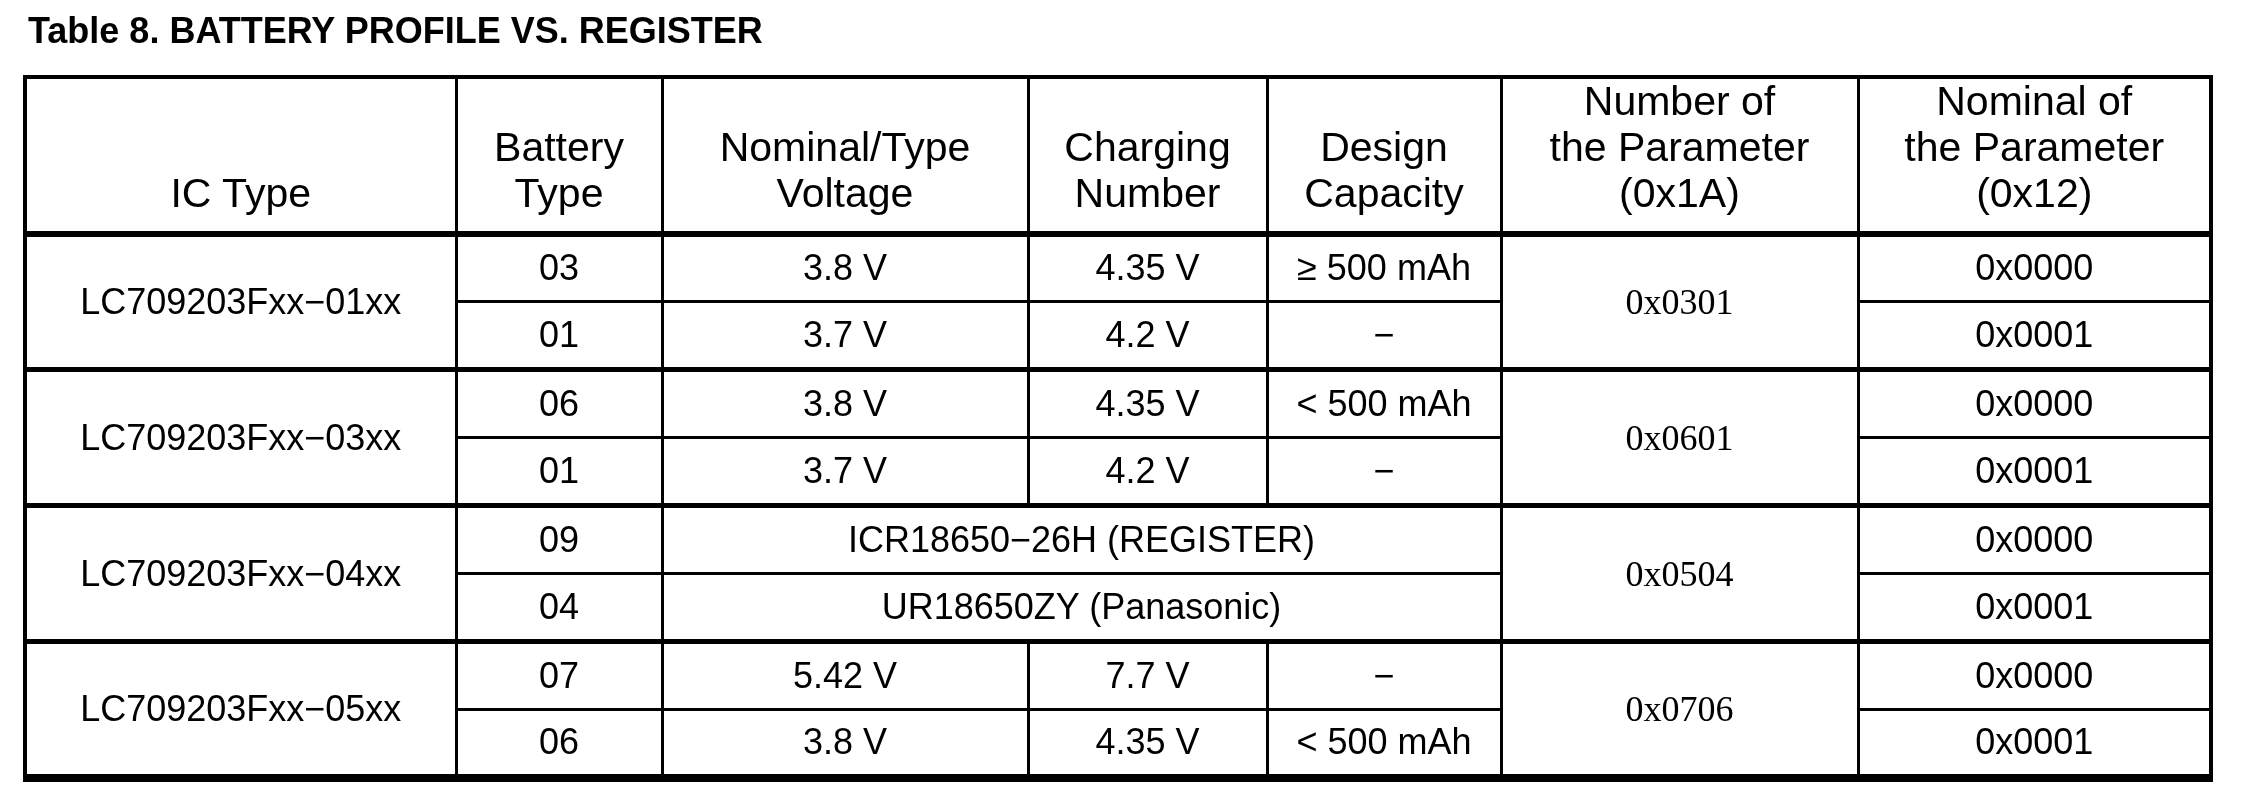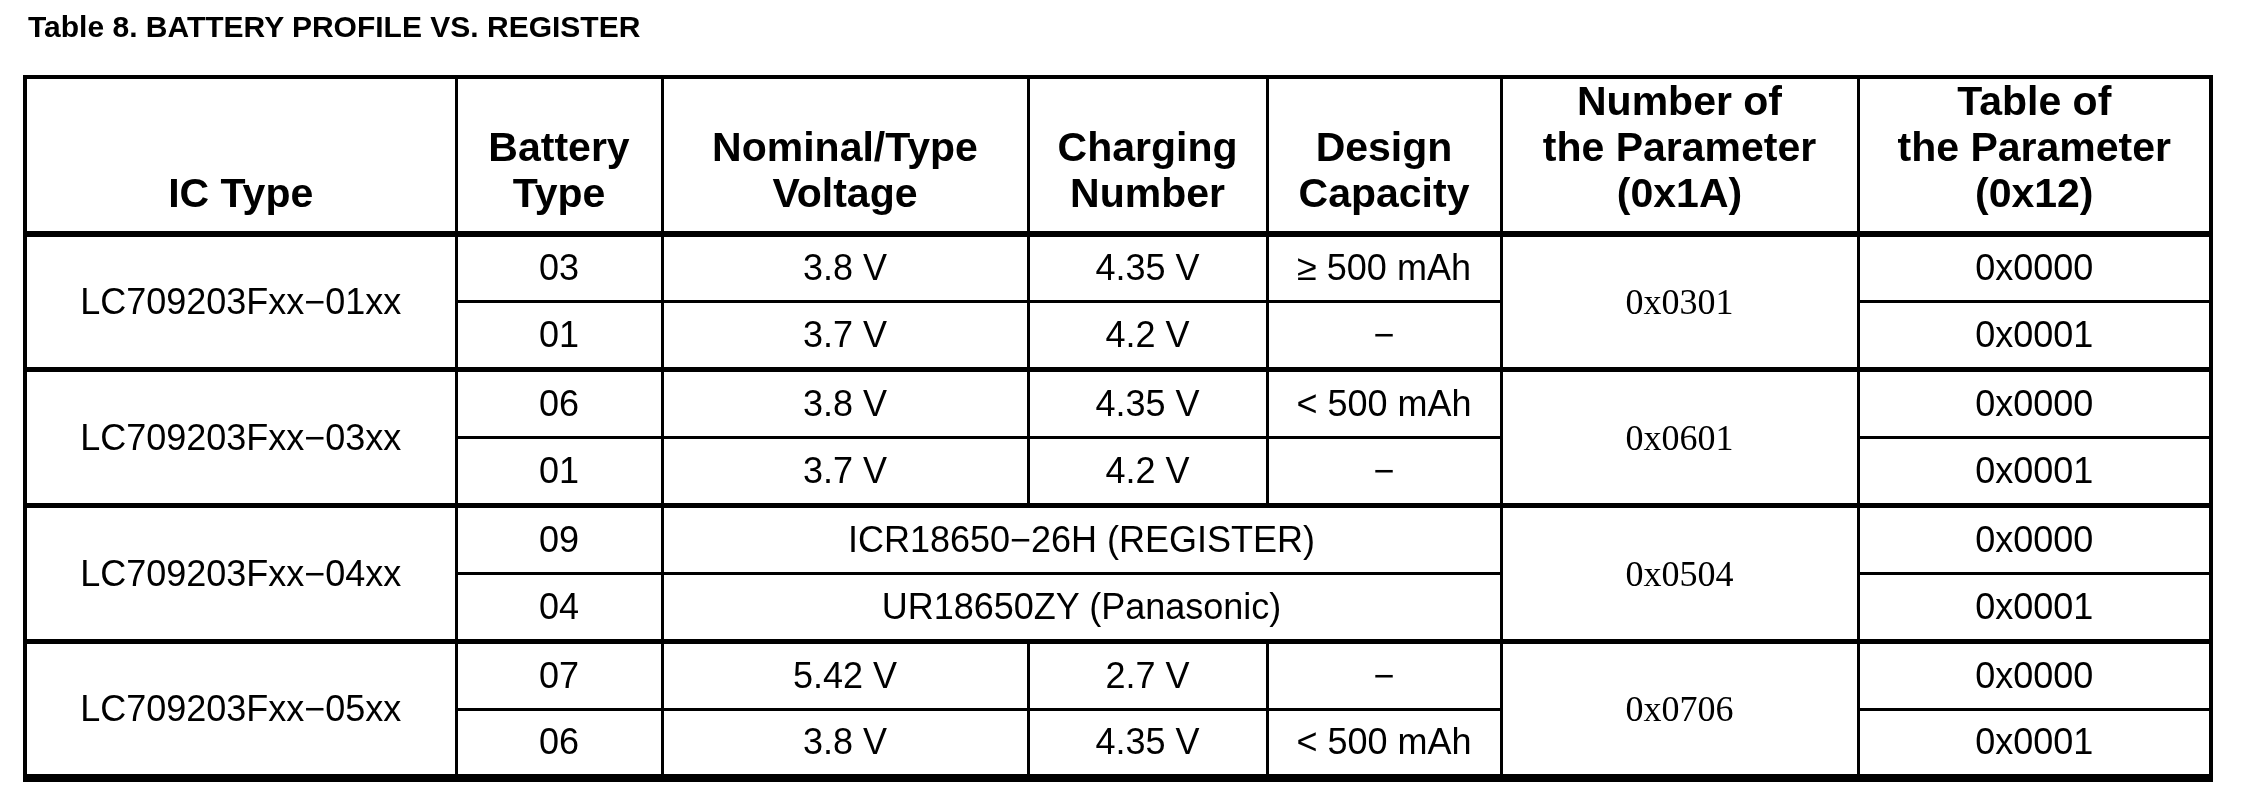--- a/index.html
+++ b/index.html
@@ -11,21 +11,21 @@
     position: relative;
     width: 2260px;
     height: 808px;
     font-family: "Liberation Sans", "DejaVu Sans", sans-serif;
     color: #000;
   }
   .doc-title {
     position: absolute;
     left: 28px;
     top: 10px;
-    font-size: 30px;
+    font-size: 36px;
     font-weight: bold;
     letter-spacing: 0px;
     white-space: nowrap;
   }
   table.profile {
     position: absolute;
     left: 23px;
     top: 75px;
     width: 2186px;
     border-collapse: collapse;
@@ -35,21 +35,21 @@
   }
   table.profile th, table.profile td {
     border: 3px solid #000;
     padding: 0;
     overflow: hidden;
   }
   
   table.profile thead tr { height: 155px; }
   table.profile th {
     font-size: 41px;
-    font-weight: bold;
+    font-weight: normal;
     line-height: 1.12;
     vertical-align: bottom;
     text-align: center;
     padding-bottom: 14px;
     white-space: pre-line;
     border-bottom-width: 6px;
   }
   
   table.profile tbody tr { height: 68px; }
   table.profile td {
@@ -93,21 +93,21 @@
 Type</th>
       <th>Nominal/Type
 Voltage</th>
       <th>Charging
 Number</th>
       <th>Design
 Capacity</th>
       <th>Number of
 the Parameter
 (0x1A)</th>
-      <th>Table of
+      <th>Nominal of
 the Parameter
 (0x12)</th>
     </tr>
   </thead>
   <tbody>
 
     <tr class="group-start">
       <td class="ic-cell" rowspan="2">LC709203Fxx−01xx</td>
       <td>03</td>
       <td>3.8 V</td>
@@ -151,21 +151,21 @@
     <tr>
       <td>04</td>
       <td colspan="3">UR18650ZY (Panasonic)</td>
       <td>0x0001</td>
     </tr>
 
     <tr class="group-start">
       <td class="ic-cell" rowspan="2">LC709203Fxx−05xx</td>
       <td>07</td>
       <td>5.42 V</td>
-      <td>2.7 V</td>
+      <td>7.7 V</td>
       <td>−</td>
       <td class="param-cell" rowspan="2">0x0706</td>
       <td>0x0000</td>
     </tr>
     <tr>
       <td>06</td>
       <td>3.8 V</td>
       <td>4.35 V</td>
       <td>&lt; 500 mAh</td>
       <td>0x0001</td>

